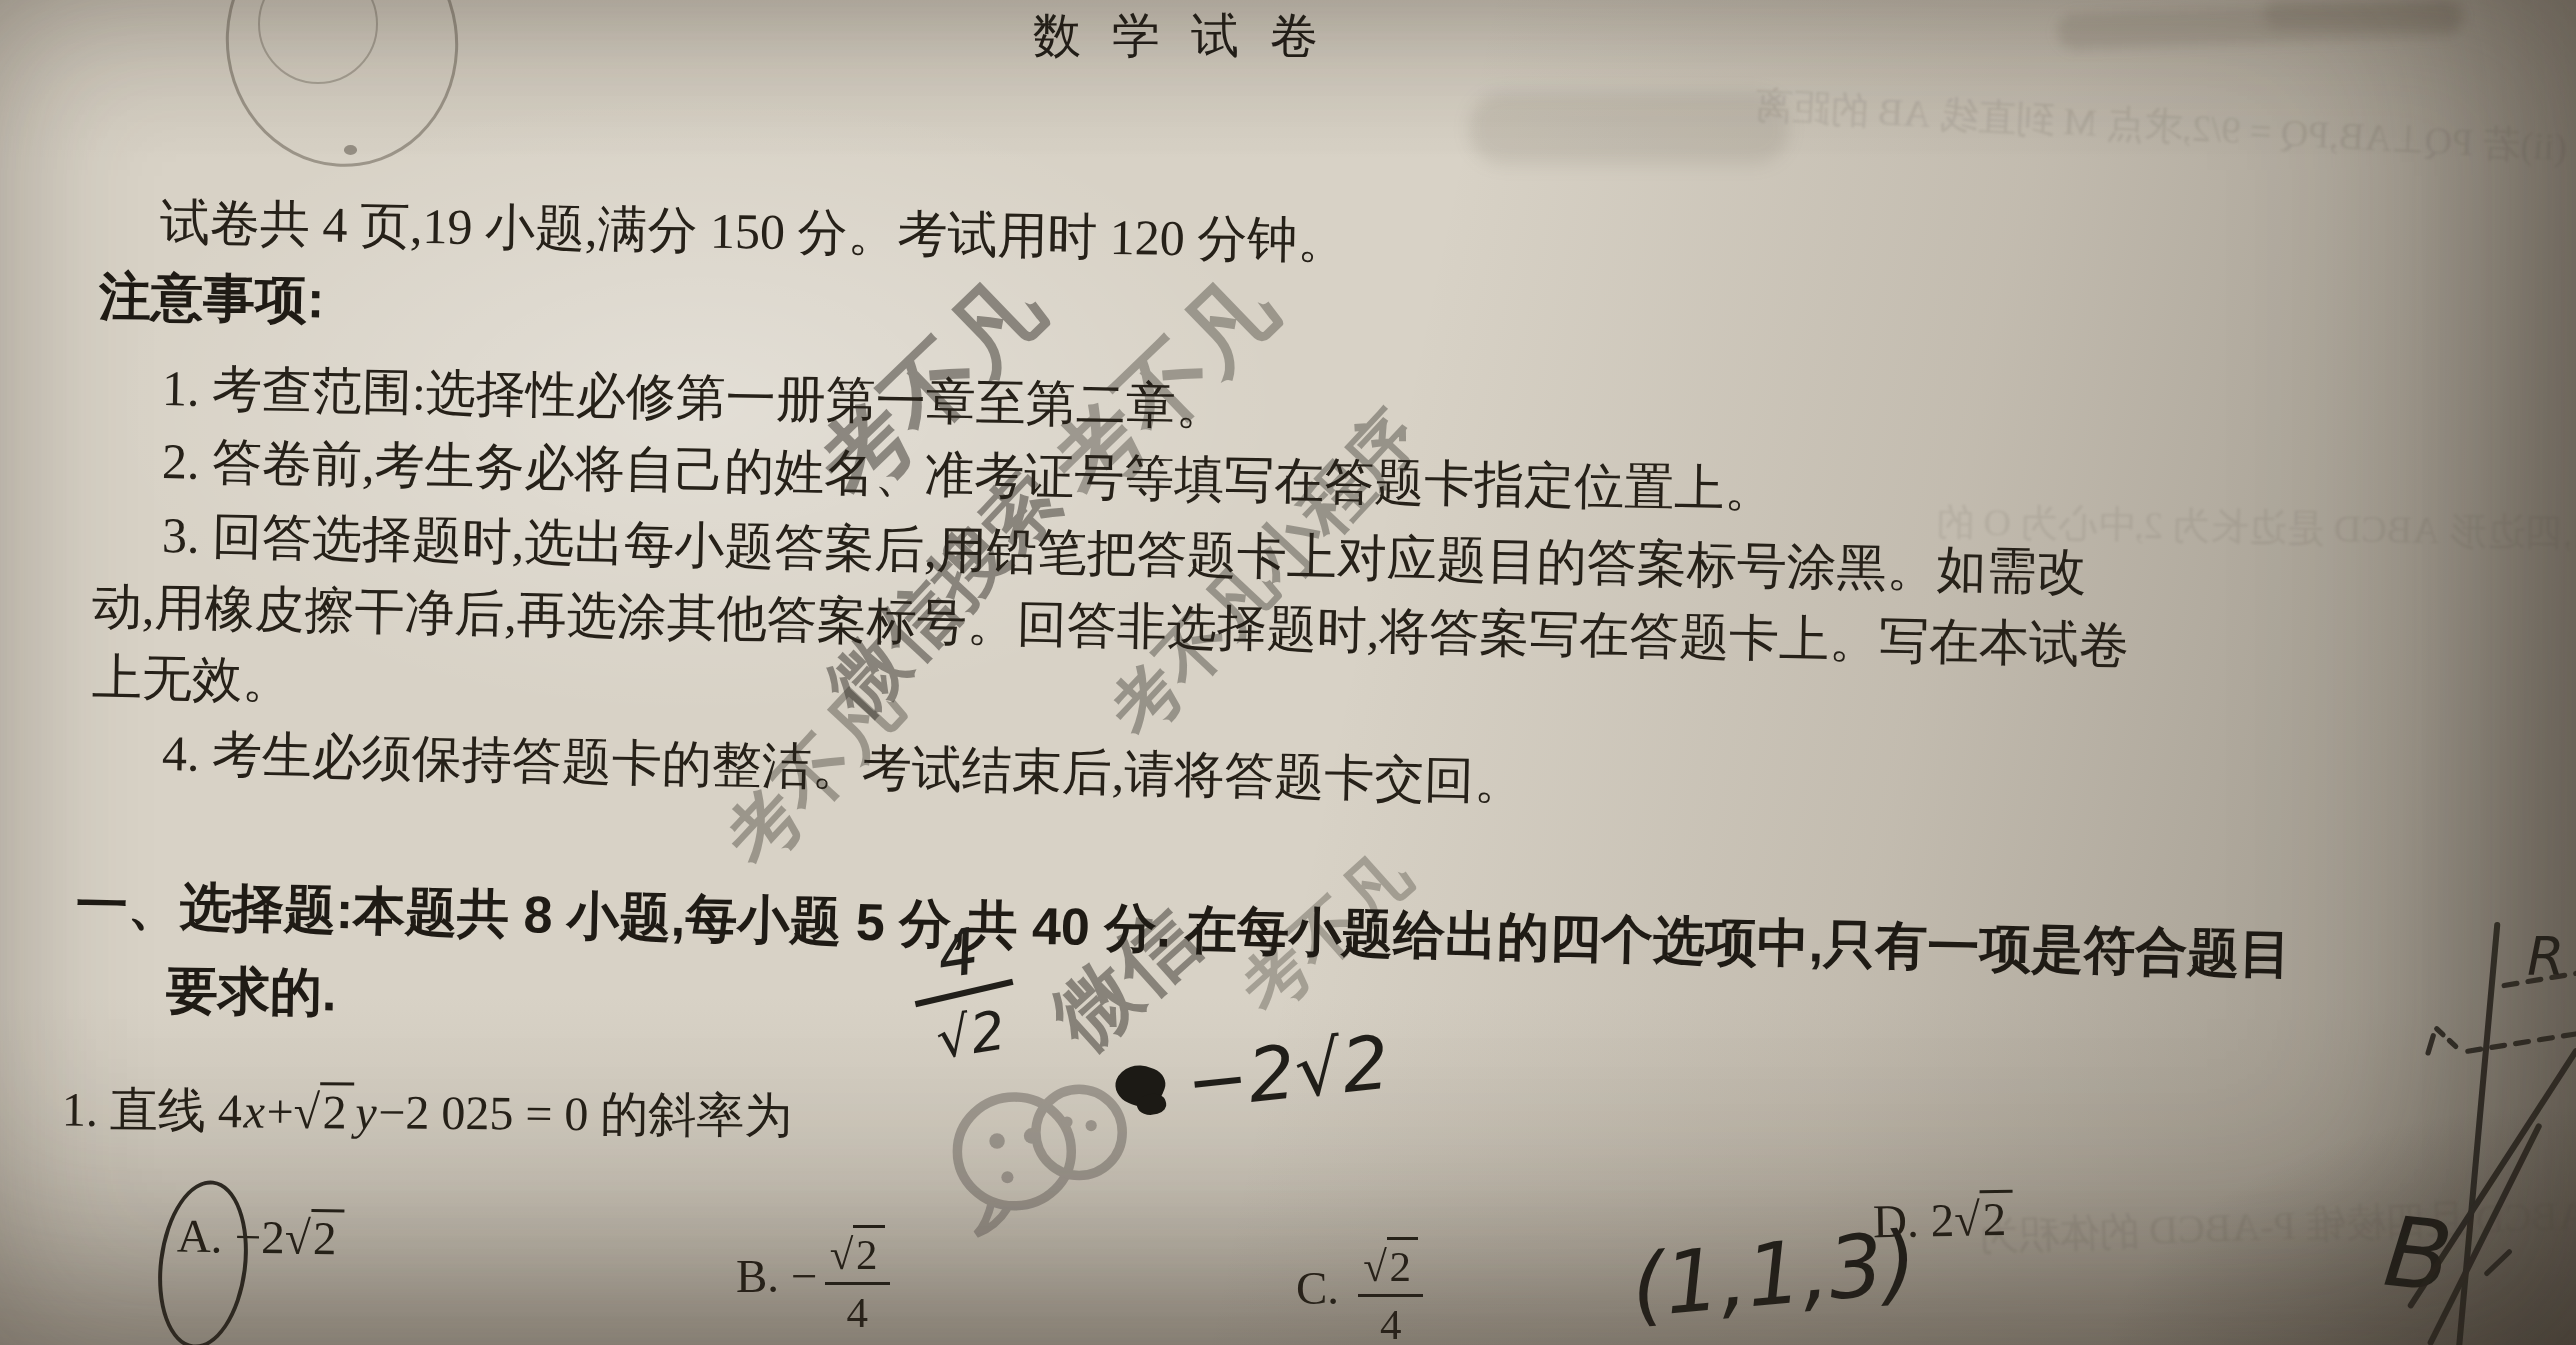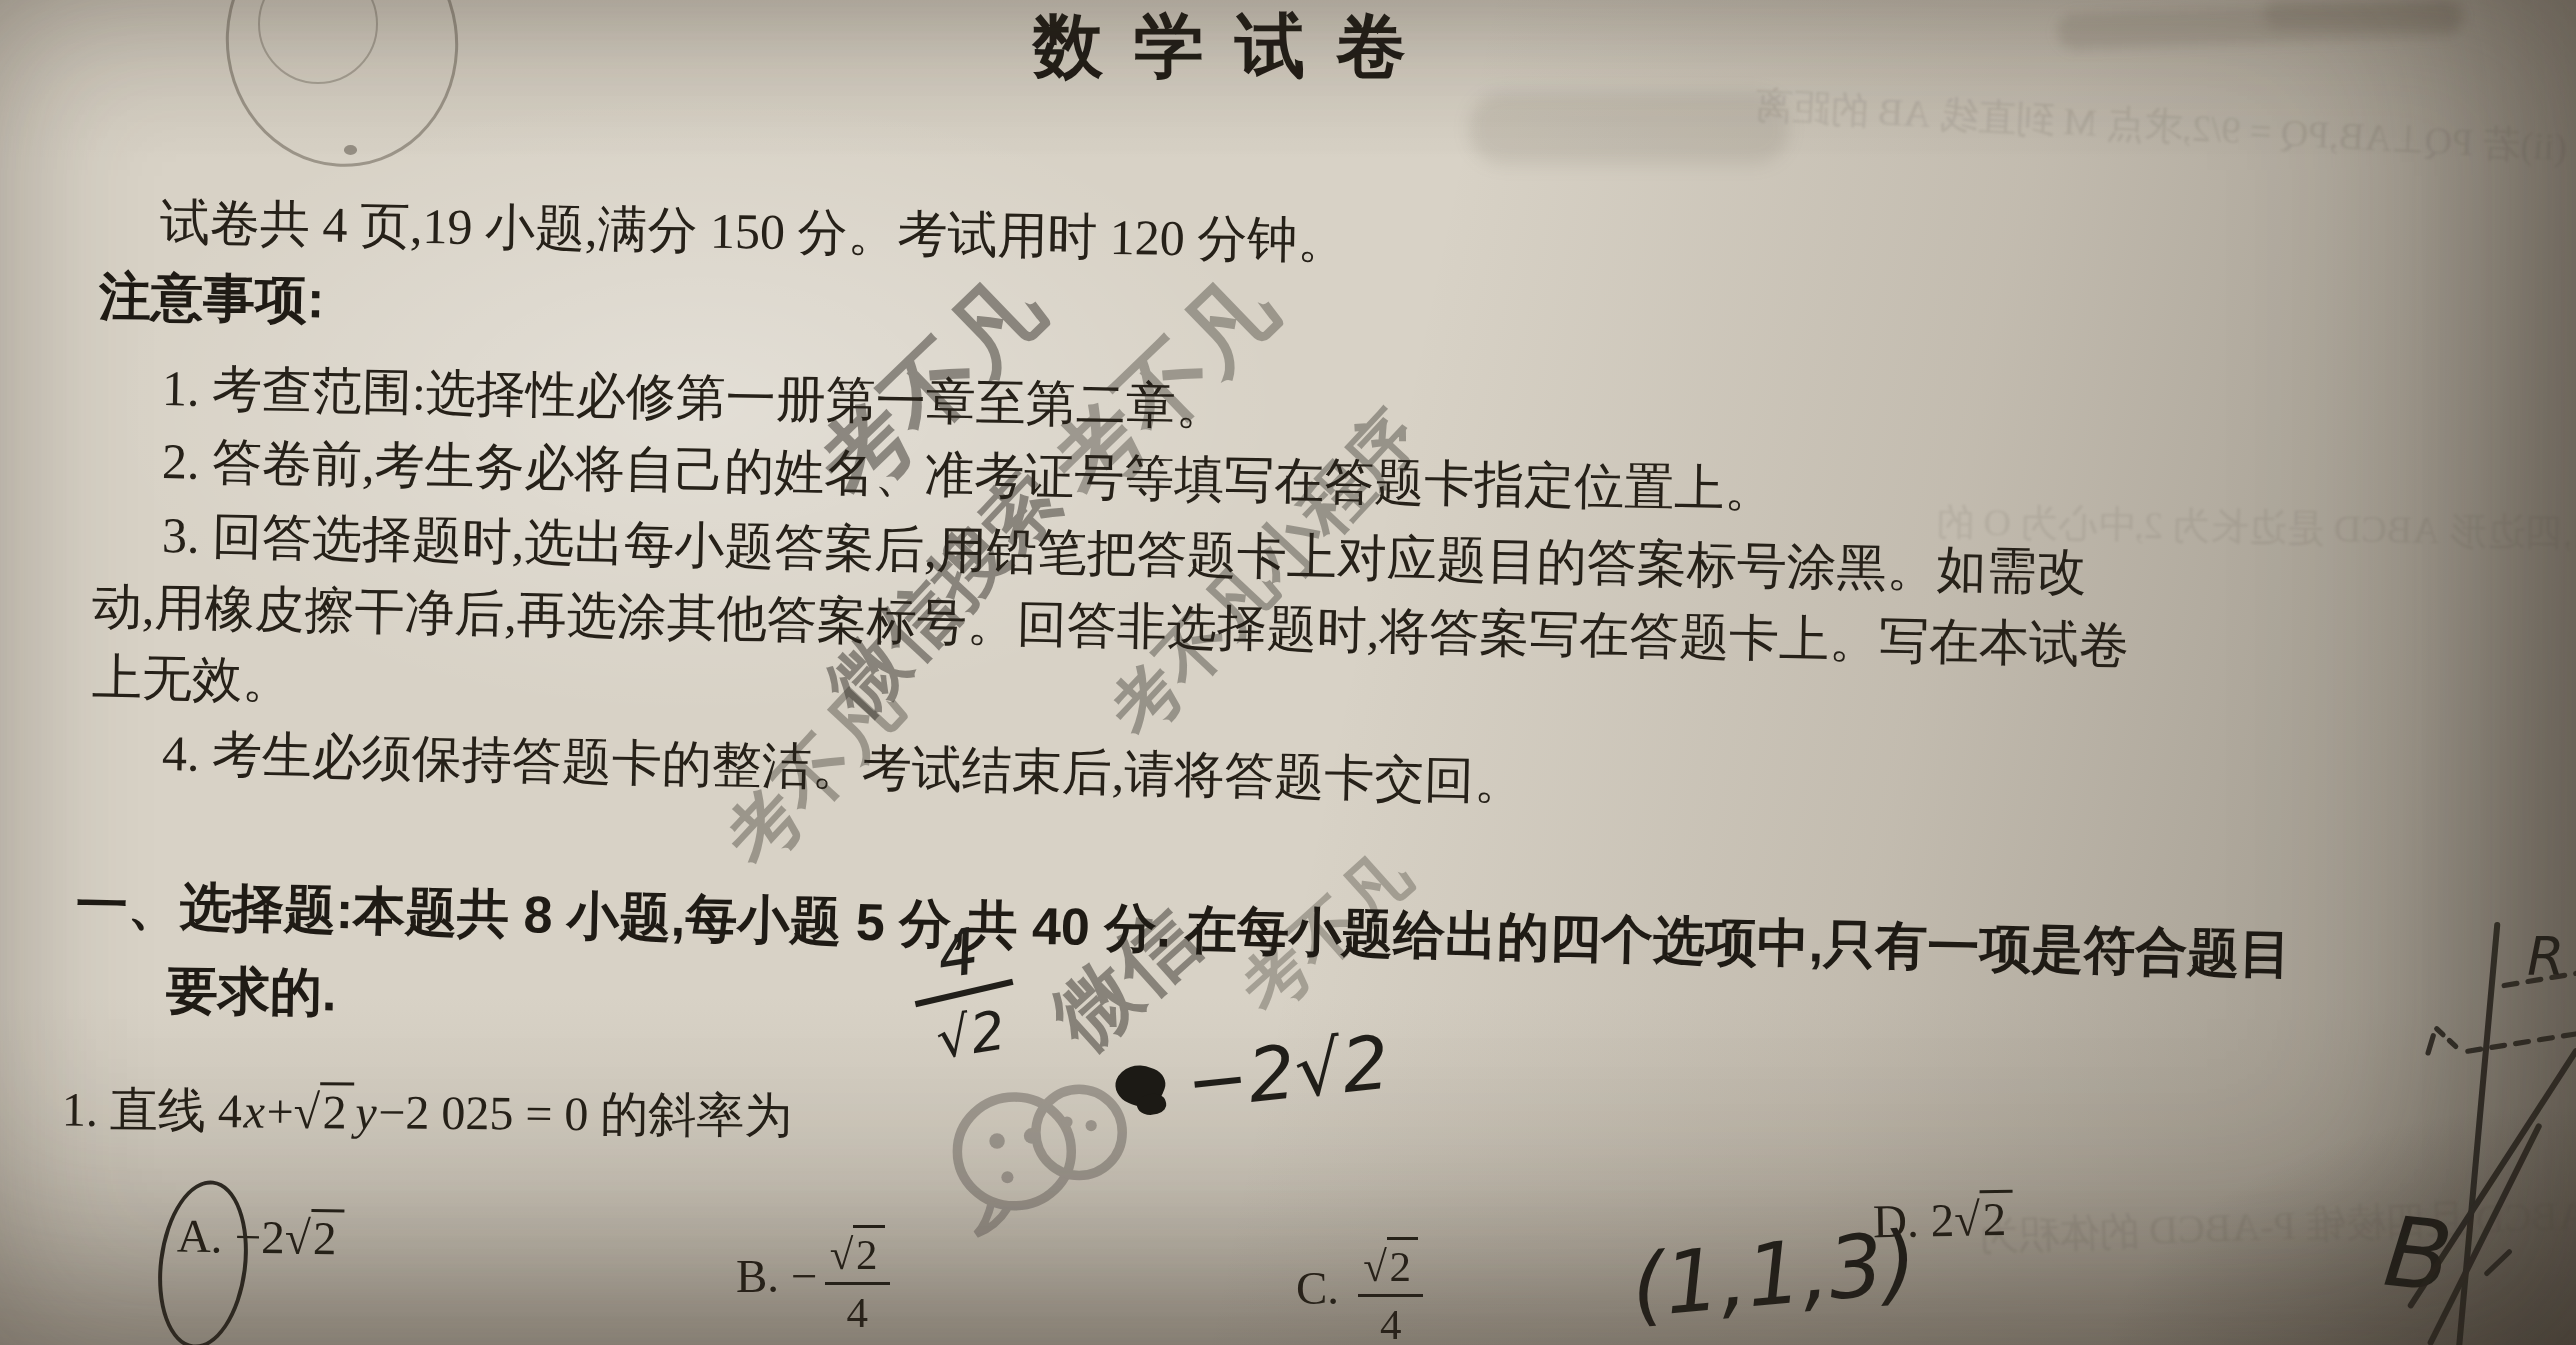--- a/index.html
+++ b/index.html
@@ -12,21 +12,21 @@
       radial-gradient(847px 449px at 27% 30%, rgba(255,255,255,0.28), rgba(255,255,255,0) 70%),
       linear-gradient(102deg, rgba(0,0,0,0) 52%, rgba(82,70,55,0.16) 72%, rgba(60,52,40,0.33) 90%, rgba(48,42,33,0.47) 100%),
       linear-gradient(180deg, rgba(130,120,104,0.12) 0%, rgba(0,0,0,0) 12%, rgba(0,0,0,0) 74%, rgba(95,85,70,0.22) 100%),
       #d8d2c6;
   }
   .canvas::after{content:"";position:absolute;inset:0;pointer-events:none;
     box-shadow:inset 0 0 147px rgba(62,54,42,0.30), inset -121px -78px 207px rgba(45,38,30,0.38);}
   .line{position:absolute;white-space:nowrap;line-height:1;transform-origin:left center;}
   .serif{font-family:"Liberation Serif",serif;}
   .hei{font-family:"Liberation Sans",sans-serif;font-weight:bold;color:#1f1b15;}
-  .title{font-size:70px;font-weight:bold;letter-spacing:31px;color:#211d17;}
+  .title{font-size:48px;font-weight:normal;letter-spacing:31px;color:#211d17;}
   .body58{font-size:50px;}
   .q{font-size:48px;}
   .opt{position:absolute;white-space:nowrap;font-size:47px;line-height:1;}
   .opt .lbl{margin-right:12px;}
   i.mv{font-style:italic;padding:0 1.7px;}
   .rad{display:inline-block;}
   .radi{display:inline-block;border-top:3.5px solid currentColor;padding:2.6px 7px 0 2.6px;}
   .frac{display:inline-block;vertical-align:middle;text-align:center;font-size:43px;line-height:1.12;margin-left:7px;}
   .fnum{display:block;border-bottom:3.5px solid currentColor;padding:0 5.2px 3.5px;}
   .fden{display:block;padding-top:3.5px;}

